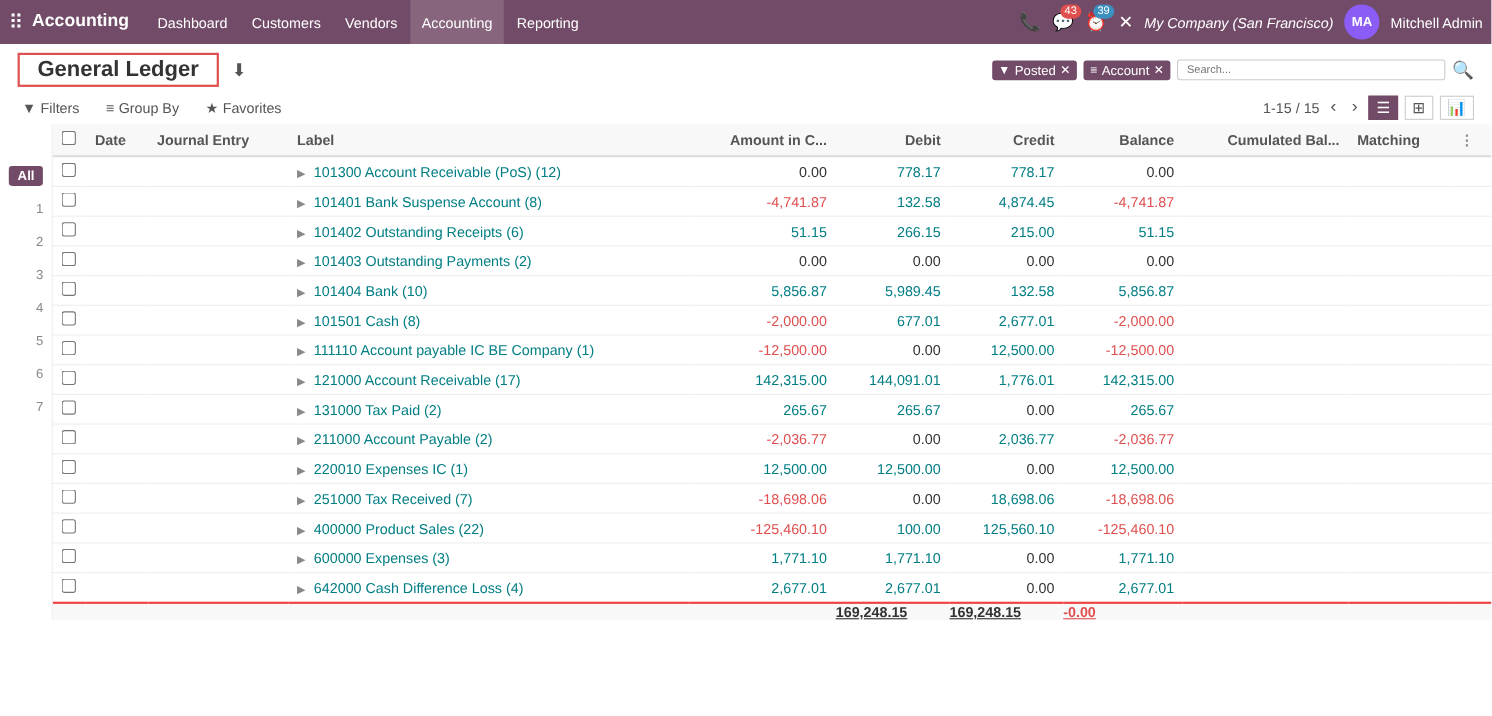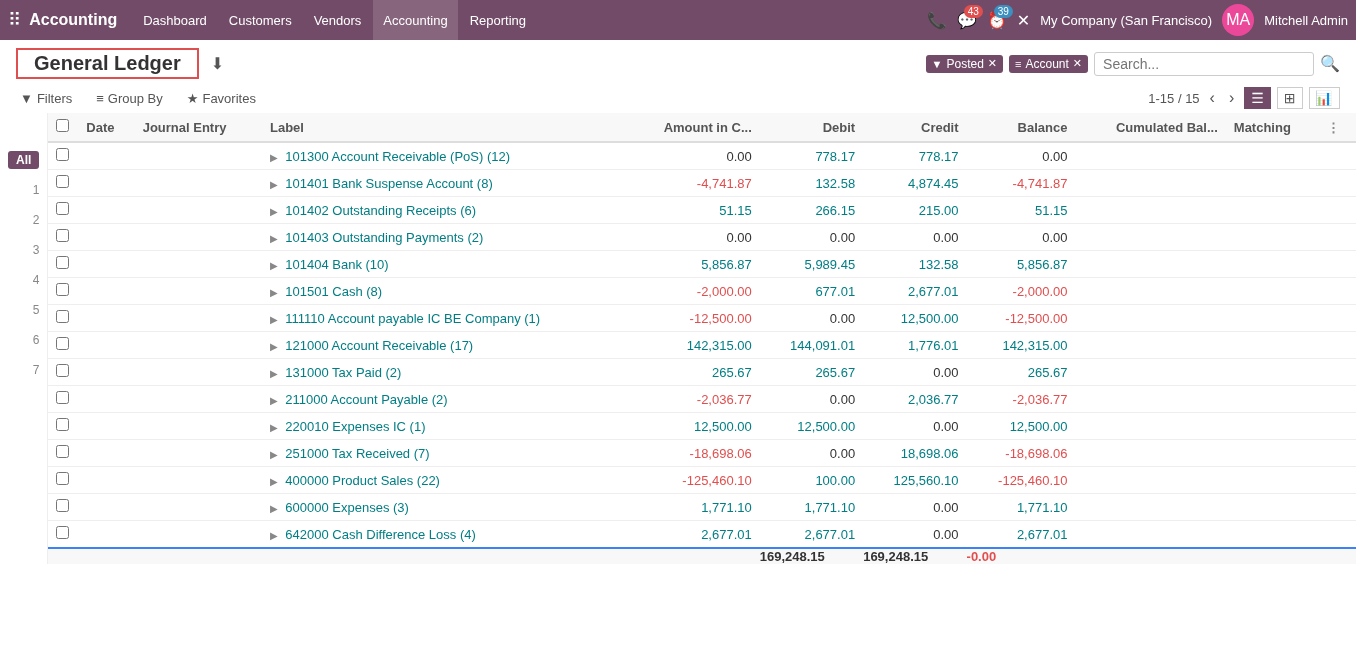--- a/index.html
+++ b/index.html
@@ -17,22 +17,22 @@
     }
     .topnav-apps { font-size: 18px; margin-right: 8px; cursor: pointer; }
     .topnav-brand { font-size: 16px; font-weight: bold; margin-right: 16px; color: #fff; }
     .topnav-menu { display: flex; gap: 2px; flex: 1; }
     .topnav-menu-item { padding: 0 10px; height: 56px; display: flex; align-items: center; cursor: pointer; color: #fff; font-size: 13px; }
     .topnav-menu-item:hover, .topnav-menu-item.active { background: rgba(255,255,255,0.15); }
     .topnav-right { display: flex; align-items: center; gap: 10px; margin-left: auto; }
     .topnav-icon { color: #fff; font-size: 16px; cursor: pointer; position: relative; }
     .badge { background: #e04f4f; color: #fff; border-radius: 10px; font-size: 10px; padding: 1px 4px; position: absolute; top: -6px; right: -6px; }
     .badge-blue { background: #3c8fbe; }
-    .topnav-company { color: #fff; font-size: 13px; }
-    .topnav-avatar { width: 32px; height: 32px; border-radius: 50%; background: #ec4899; display: flex; align-items: center; justify-content: center; color: #fff; font-size: 16px; font-weight: normal; overflow: hidden; }
+    .topnav-company { color: #fff; font-size: 13px; font-style: italic; }
+    .topnav-avatar { width: 32px; height: 32px; border-radius: 50%; background: #8b5cf6; display: flex; align-items: center; justify-content: center; color: #fff; font-size: 12px; font-weight: bold; overflow: hidden; }
     .topnav-username { color: #fff; font-size: 13px; }
 
     
     .page-header {
       padding: 8px 16px 4px 16px;
       display: flex;
       align-items: center;
       gap: 12px;
     }
     .page-title {
@@ -56,22 +56,22 @@
       border-radius: 3px;
       padding: 2px 6px;
       font-size: 12px;
       gap: 4px;
     }
     .filter-tag-close { cursor: pointer; font-size: 11px; }
     .search-box {
       border: 1px solid #ccc;
       border-radius: 3px;
       padding: 3px 8px;
-      font-size: 14px;
-      width: 220px;
+      font-size: 10px;
+      width: 244px;
       outline: none;
     }
     .search-btn { background: none; border: none; cursor: pointer; font-size: 16px; color: #555; }
 
     
     .filter-bar {
       padding: 4px 16px;
       display: flex;
       align-items: center;
       gap: 16px;
@@ -92,21 +92,21 @@
     thead th { padding: 6px 8px; text-align: left; font-weight: 600; color: #555; white-space: nowrap; }
     thead th.num { text-align: right; }
     tbody tr { border-bottom: 1px solid #eee; }
     tbody td { padding: 5px 8px; white-space: nowrap; }
     tbody td.num { text-align: right; }
     .expand-icon { color: #888; font-size: 10px; margin-right: 4px; cursor: pointer; }
     .account-label { color: #017e84; cursor: pointer; }
     .neg { color: #e04f4f; }
     .pos { color: #017e84; }
     .zero { color: #333; }
-    .footer-row td { font-weight: bold; border-top: 2px solid #3b82f6; background: #f8f8f8; }
+    .footer-row td { font-weight: bold; border-top: 2px solid #ef4444; background: #f8f8f8; text-decoration: underline; }
     .all-btn {
       background: #714b67;
       color: #fff;
       border: none;
       padding: 2px 8px;
       border-radius: 3px;
       cursor: pointer;
       font-size: 12px;
       font-weight: bold;
     }

